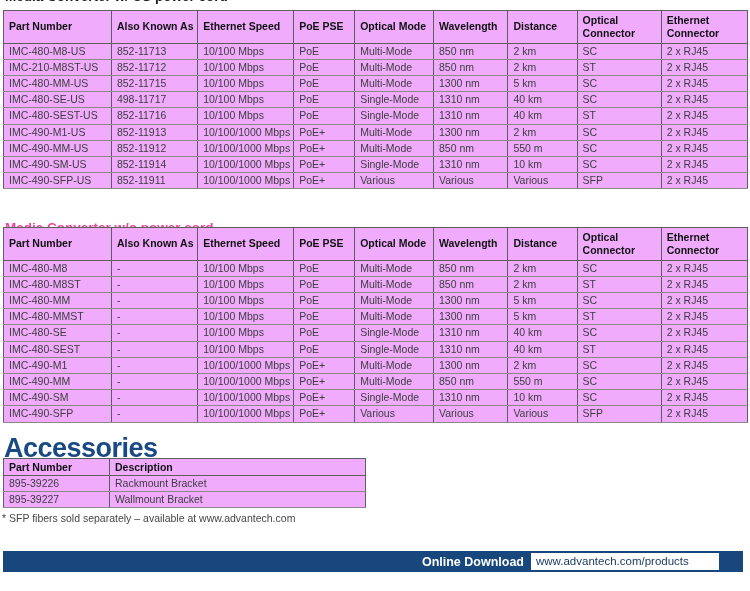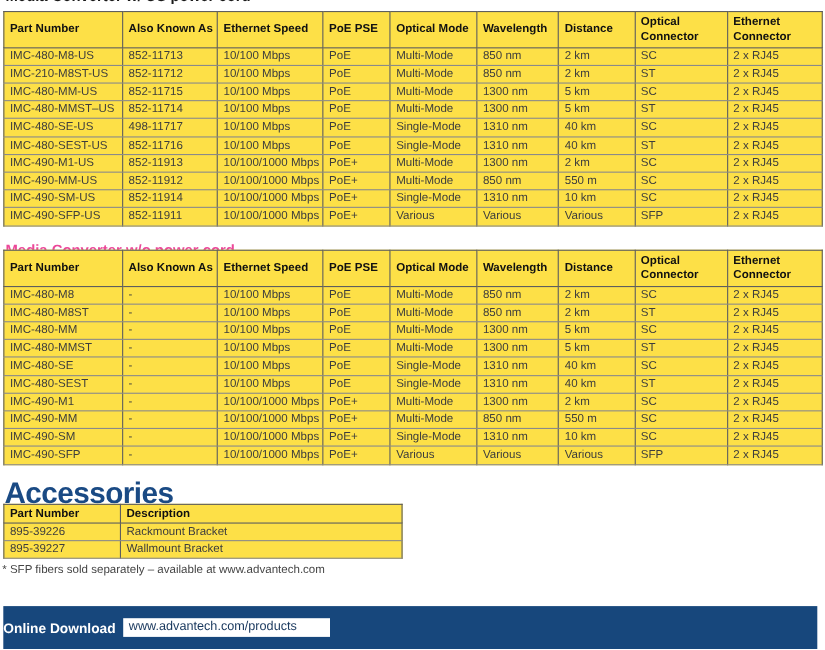--- a/index.html
+++ b/index.html
@@ -5,21 +5,21 @@
   * { margin:0; padding:0; box-sizing:border-box; }
   html,body { width:750px; height:591px; background:#fff;
     font-family:"Liberation Sans","DejaVu Sans",sans-serif; }
   body { position:relative; overflow:hidden; }
 
   
   .clipped-title { position:absolute; top:0; left:5px; height:5px; width:400px; overflow:hidden; }
   .clipped-title span { display:block; margin-top:-11px; font-size:13.5px; font-weight:bold; color:#1a1a1a; }
 
   
-  table { border-collapse:collapse; table-layout:fixed; background:#fde047;padding-left:32px; }
+  table { border-collapse:collapse; table-layout:fixed; background:#f0abfc;padding-left:32px; }
   .spec-table { position:absolute; left:3px; width:745px; border:1px solid #2e2e2e; }
   .spec-table th {
     font-size:10.5px; font-weight:bold; color:#111; text-align:left;
     padding:3px 2px 3px 5px; line-height:1.22; vertical-align:middle;
     border:1px solid #5e5e5e; white-space:nowrap;
   }
   .spec-table th:nth-child(8), .spec-table th:nth-child(9) { white-space:normal; }
   .spec-table td {
     font-size:10.5px; color:#3d3d3d; text-align:left;
     padding:1px 2px 1px 5px; line-height:13.2px; white-space:nowrap;
@@ -37,22 +37,22 @@
   .acc-table { position:absolute; top:458px; left:3px; width:362px; border:1px solid #2e2e2e; }
   .acc-table th { font-size:10.5px; font-weight:bold; color:#111; text-align:left;
     padding:2px 2px 2px 5px; border:1px solid #5e5e5e; white-space:nowrap; }
   .acc-table td { font-size:10.5px; color:#3d3d3d; padding:1px 2px 1px 5px;
     line-height:13.2px; border:1px solid #8a8a8a; border-left:1px solid #5e5e5e;
     border-right:1px solid #5e5e5e; white-space:nowrap; }
 
   .footnote { position:absolute; top:512px; left:2px; font-size:10.5px; color:#454545; }
 
   
-  .footer-bar { position:absolute; top:551px; left:3px; width:740px; height:39px;
-    display:flex; align-items:center; justify-content:flex-start; }
+  .footer-bar { position:absolute; top:551px; left:3px; width:740px; height:21px;
+    display:flex; align-items:center; justify-content:flex-end; }
   .footer-label { color:#fff; font-size:12.5px; font-weight:bold; margin-right:7px; white-space:nowrap; }
   .footer-url { width:188px; height:17px; background:#fff; margin-right:24px;
     font-size:11.5px; color:#17365c; line-height:16px; padding:0 5px; white-space:nowrap; overflow:hidden; }
 </style>
 </head>
 <body>
 
 <div class="clipped-title">
   <span>Media Converter w/ US power cord</span>
 </div>
@@ -110,31 +110,20 @@
         <td>852-11715</td>
         <td>10/100 Mbps</td>
         <td>PoE</td>
         <td>Multi-Mode</td>
         <td>1300 nm</td>
         <td>5 km</td>
         <td>SC</td>
         <td>2 x RJ45</td>
       </tr>
       <tr>
-        <td>IMC-480-MMST–US</td>
-        <td>852-11714</td>
-        <td>10/100 Mbps</td>
-        <td>PoE</td>
-        <td>Multi-Mode</td>
-        <td>1300 nm</td>
-        <td>5 km</td>
-        <td>ST</td>
-        <td>2 x RJ45</td>
-      </tr>
-      <tr>
         <td>IMC-480-SE-US</td>
         <td>498-11717</td>
         <td>10/100 Mbps</td>
         <td>PoE</td>
         <td>Single-Mode</td>
         <td>1310 nm</td>
         <td>40 km</td>
         <td>SC</td>
         <td>2 x RJ45</td>
       </tr>

